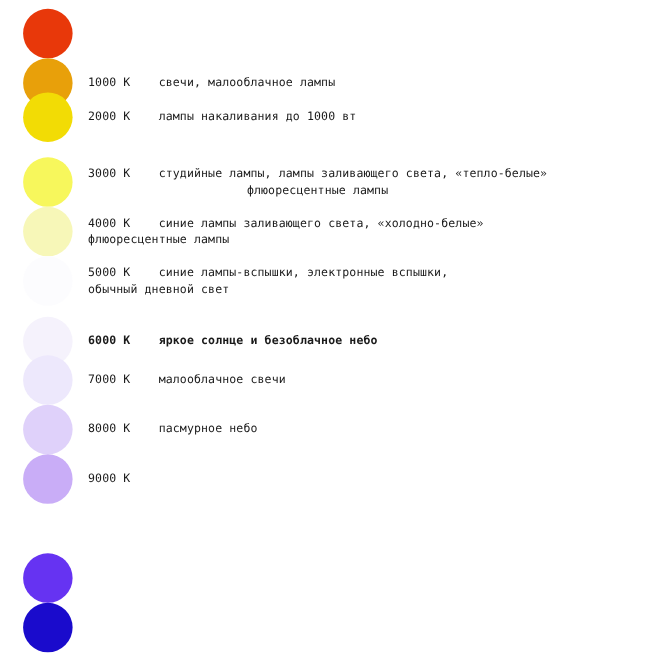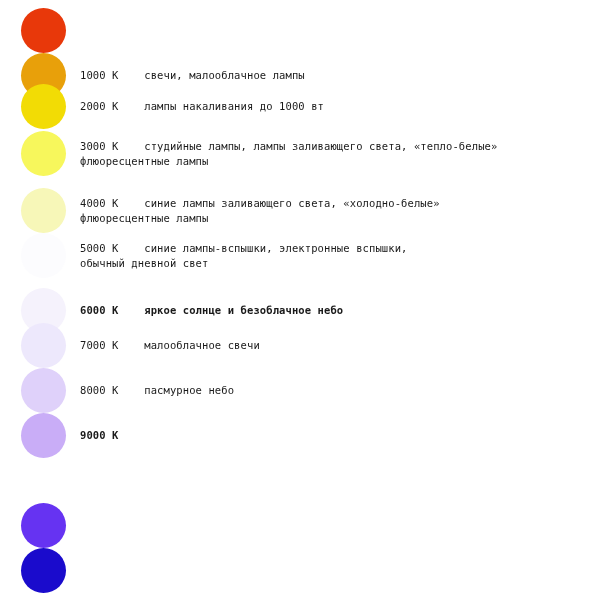--- a/index.html
+++ b/index.html
@@ -81,21 +81,21 @@
       <div class="entry">
         <div class="entry-text"><span class="temp">1000 K</span>    <span class="desc">свечи, малооблачное лампы</span></div>
       </div>
     </div>
     <div class="row" style="top: 84px;">
       <div class="swatch" style="background: rgb(242, 220, 5);"></div>
       <div class="entry">
         <div class="entry-text"><span class="temp">2000 K</span>    <span class="desc">лампы накаливания до 1000 вт</span></div>
       </div>
     </div>
-    <div class="row" style="top: 131px;">
+    <div class="row" style="top: 143px; text-align: center;">
       <div class="swatch" style="background: rgb(247, 247, 92);"></div>
       <div class="entry">
         <div class="entry-text"><span class="temp">3000 K</span>    <span class="desc">студийные лампы, лампы заливающего света, «тепло-белые»
 флюоресцентные лампы</span></div>
       </div>
     </div>
     <div class="row" style="top: 188px;">
       <div class="swatch" style="background: rgb(247, 247, 184);"></div>
       <div class="entry">
         <div class="entry-text"><span class="temp">4000 K</span>    <span class="desc">синие лампы заливающего света, «холодно-белые»
@@ -120,21 +120,21 @@
       <div class="entry">
         <div class="entry-text"><span class="temp">7000 K</span>    <span class="desc">малооблачное свечи</span></div>
       </div>
     </div>
     <div class="row" style="top: 368px; padding-left: 37px;">
       <div class="swatch" style="background: rgb(223, 209, 250);"></div>
       <div class="entry">
         <div class="entry-text"><span class="temp">8000 K</span>    <span class="desc">пасмурное небо</span></div>
       </div>
     </div>
-    <div class="row" style="top: 413px; font-weight: bold;">
+    <div class="row" style="top: 413px;">
       <div class="swatch" style="background: rgb(201, 173, 247);"></div>
       <div class="entry">
         <div class="entry-text"><span class="temp">9000 K</span></div>
       </div>
     </div>
     <div class="row" style="top: 503px;">
       <div class="swatch" style="background: rgb(102, 51, 242);"></div>
     </div>
     <div class="row" style="top: 548px;">
       <div class="swatch" style="background: rgb(26, 11, 204);"></div>

